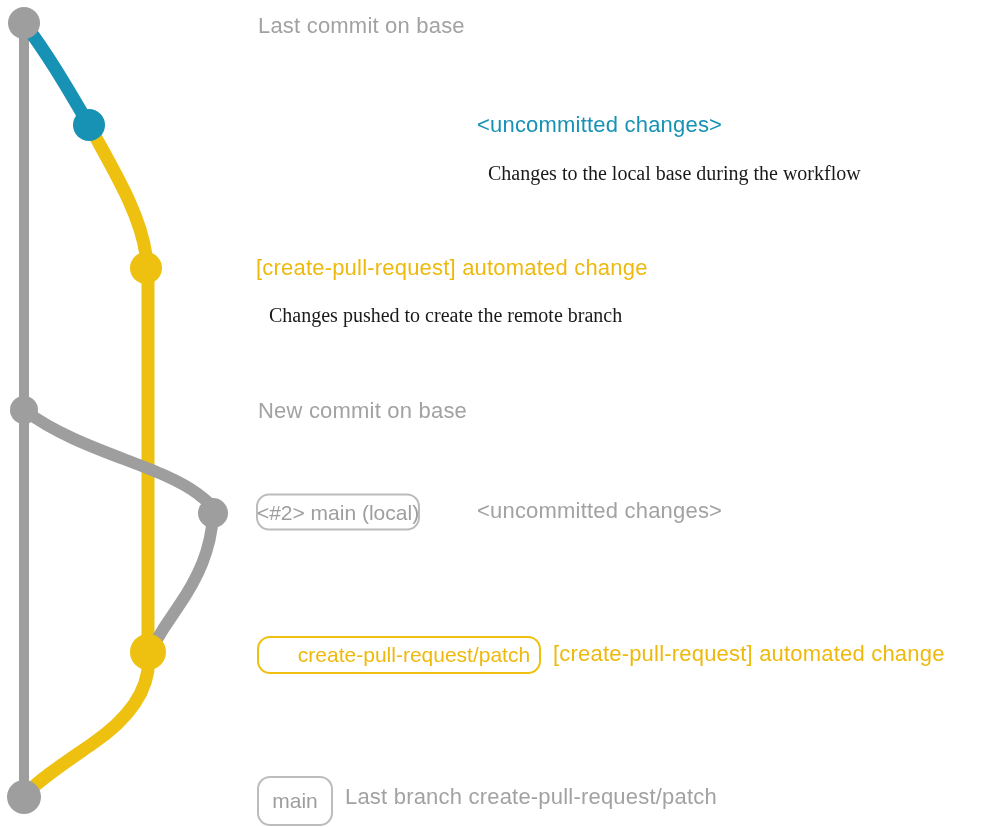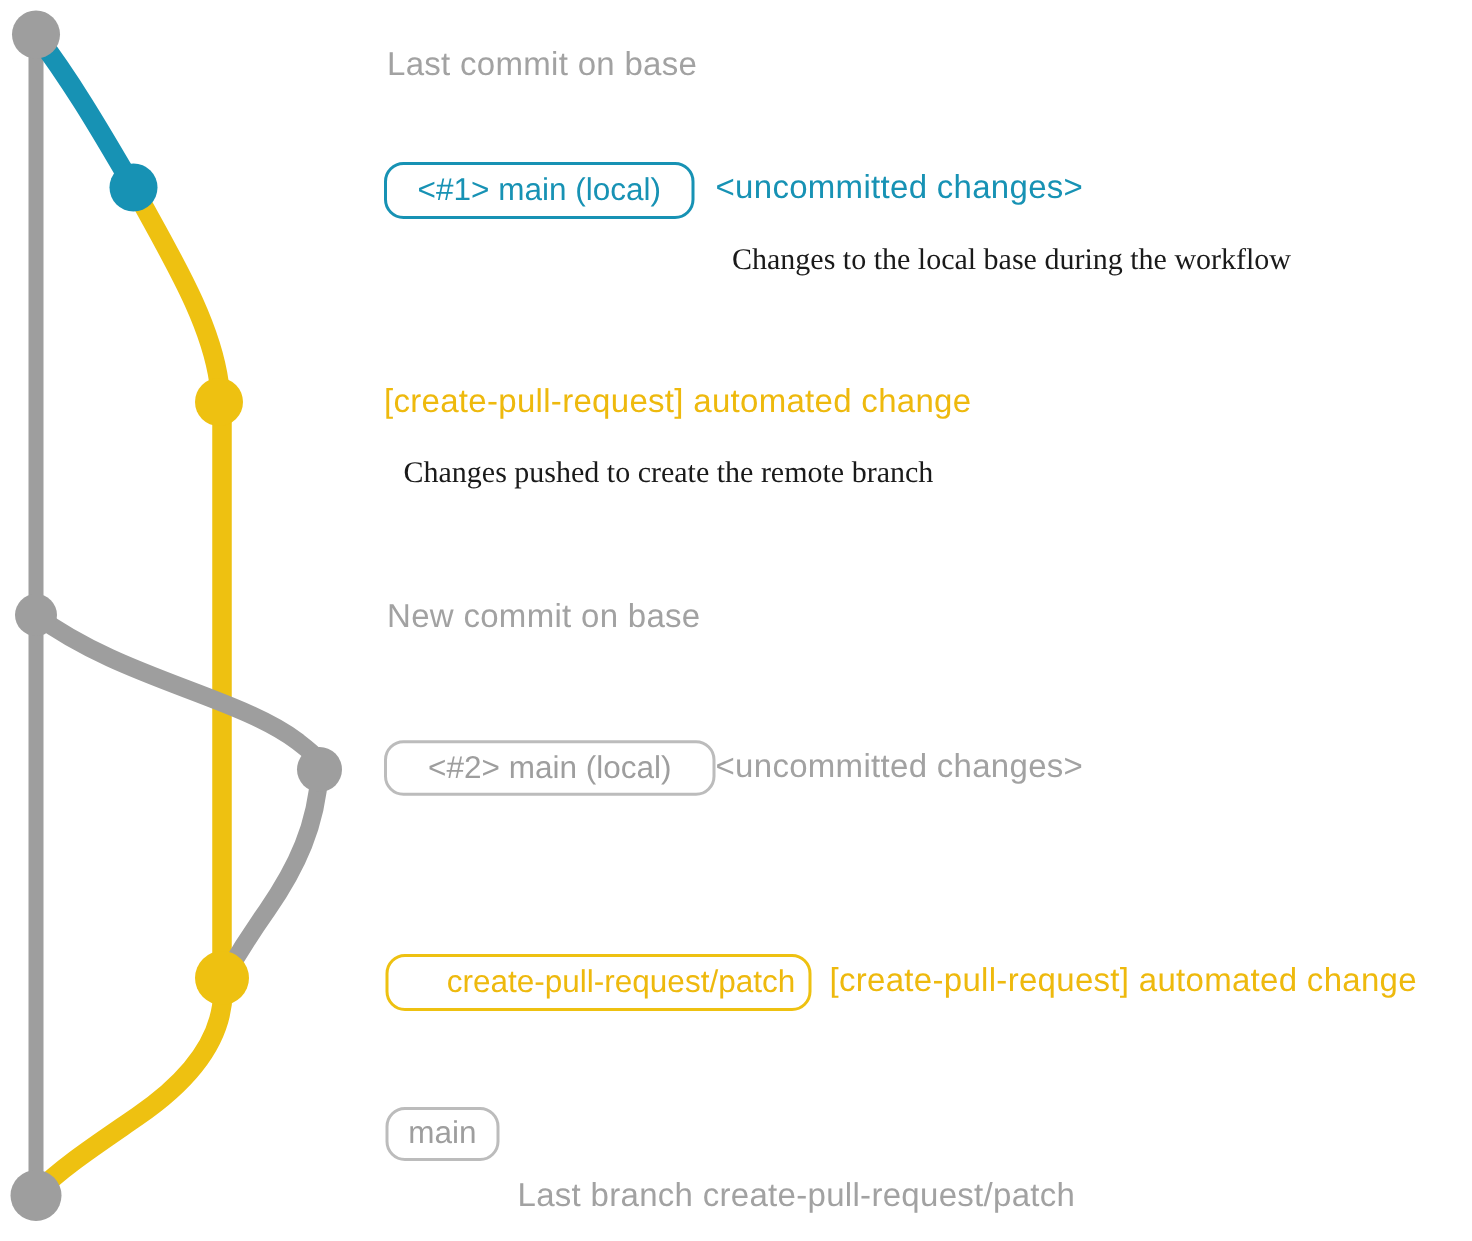--- a/index.html
+++ b/index.html
@@ -55,41 +55,38 @@
 
     <circle cx="24" cy="23" r="16" fill="#9e9e9e"></circle>
     <circle cx="89" cy="125" r="16" fill="#1792b4"></circle>
     <circle cx="146" cy="268" r="16" fill="#eec111"></circle>
     <circle cx="24" cy="410" r="14" fill="#9e9e9e"></circle>
     <circle cx="213" cy="513" r="15" fill="#9e9e9e"></circle>
     <circle cx="148" cy="652" r="18" fill="#eec111"></circle>
     <circle cx="24" cy="797" r="17" fill="#9e9e9e"></circle>
   </svg>
 
-  <div class="txt sans22 c-gray" style="left:258px;top:43px">Last commit on base</div>
+  <div class="txt sans22 c-gray" style="left:258px;top:26px">Last commit on base</div>
 
-  <div class="label-box box-blue" style="left:256px;top:127px;width:207px;height:38px">
-    <span>&lt;#1&gt; main (local)</span>
-  </div>
   <div class="txt sans22 c-blue" style="left:477px;top:125px">&lt;uncommitted changes&gt;</div>
   <div class="txt serif20" style="left:488px;top:157px">Changes to the local base during the workflow</div>
 
   <div class="txt sans22 c-yellow" style="left:256px;top:268px">[create-pull-request] automated change</div>
   <div class="txt sans22 c-gray" style="left:258px;top:411px">New commit on base</div>
 
   <div class="txt serif20" style="left:269px;top:299px">Changes pushed to create the remote branch</div>
 
-  <div class="label-box box-gray" style="left:256px;top:512px;width:221px;height:37px">
+  <div class="label-box box-gray" style="left:256px;top:512px;width:164px;height:37px">
     <span>&lt;#2&gt; main (local)</span>
   </div>
   <div class="txt sans22 c-gray" style="left:477px;top:511px">&lt;uncommitted changes&gt;</div>
 
   <div class="label-box box-yellow" style="left:257px;top:655px;width:284px;height:38px">
     <span>create-pull-request/patch</span>
   </div>
   <div class="txt sans22 c-yellow" style="left:553px;top:654px">[create-pull-request] automated change</div>
 
-  <div class="label-box box-gray" style="left:257px;top:756px;width:76px;height:36px">
+  <div class="label-box box-gray" style="left:257px;top:801px;width:76px;height:50px">
     <span>main</span>
   </div>
   <div class="txt sans22 c-gray" style="left:345px;top:797px">Last branch create-pull-request/patch</div>
 
 </div>
 
 </body></html>

